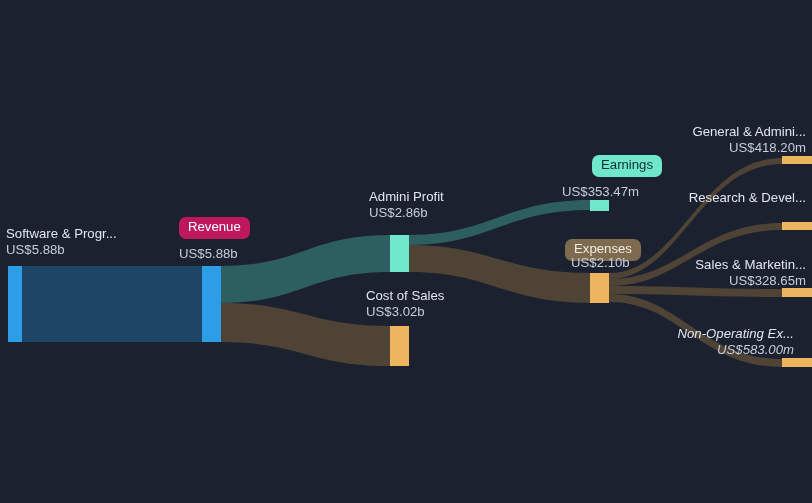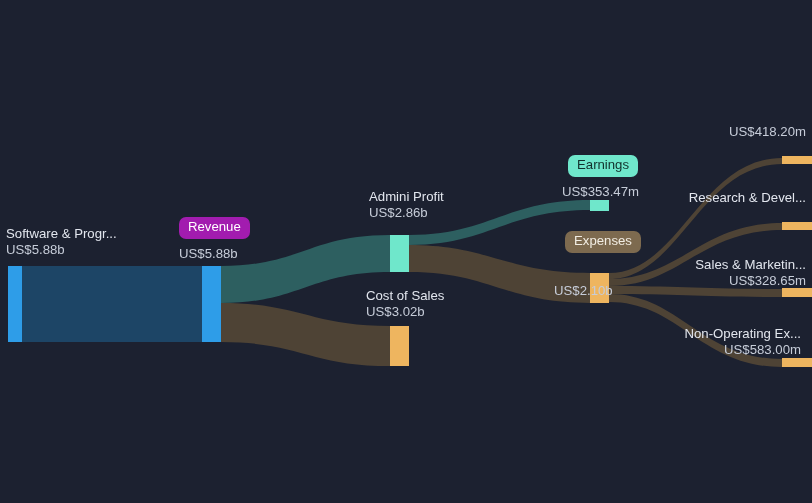--- a/index.html
+++ b/index.html
@@ -49,21 +49,21 @@
   .badge {
     position: absolute;
     display: inline-block;
     border-radius: 7px;
     font-size: 13.2px;
     padding: 3px 9px 4px 9px;
     line-height: 1.1;
     white-space: nowrap;
   }
   .badge-revenue {
-    background: #a21caf;
+    background: #be185d;
     color: #ffffff;
   }
   .badge-earnings {
     background: #6fe7cb;
     color: #12302c;
   }
   .badge-expenses {
     background: #7d6a4f;
     color: #f2ede3;
   }
@@ -162,37 +162,38 @@
   <div class="lbl" style="left:369px; top:189px;">
     <span class="name">Admini Profit</span>
     <span class="val">US$2.86b</span>
   </div>
 
   <div class="lbl" style="left:366px; top:288px;">
     <span class="name">Cost of Sales</span>
     <span class="val">US$3.02b</span>
   </div>
 
-  <div class="badge badge-earnings" style="left:568px; top:155px;">Earnings</div>
+  <div class="badge badge-earnings" style="left:592px; top:155px;">Earnings</div>
   <div class="badge-sub" style="left:562px; top:184px;">US$353.47m</div>
 
-  <div class="badge badge-expenses" style="left:565px; top:231px;">Expenses</div>
-  <div class="badge-sub" style="left:554px; top:255px;margin-top:28px;">US$2.10b</div>
+  <div class="badge badge-expenses" style="left:565px; top:239px;">Expenses</div>
+  <div class="badge-sub" style="left:571px; top:255px;">US$2.10b</div>
 
   <div class="lbl right-align" style="right:6px; top:124px;">
+    <span class="name">General &amp; Admini...</span>
     <span class="val">US$418.20m</span>
   </div>
 
   <div class="lbl right-align" style="right:6px; top:190px;">
     <span class="name">Research &amp; Devel...</span>
   </div>
 
   <div class="lbl right-align" style="right:6px; top:257px;">
     <span class="name">Sales &amp; Marketin...</span>
     <span class="val">US$328.65m</span>
   </div>
 
-  <div class="lbl right-align" style="right:11px; top:326px;">
+  <div class="lbl right-align" style="right:18px; top:326px;font-style:italic;">
     <span class="name">Non-Operating Ex...</span>
     <span class="val">US$583.00m</span>
   </div>
 
 </div>
 
 </body></html>

